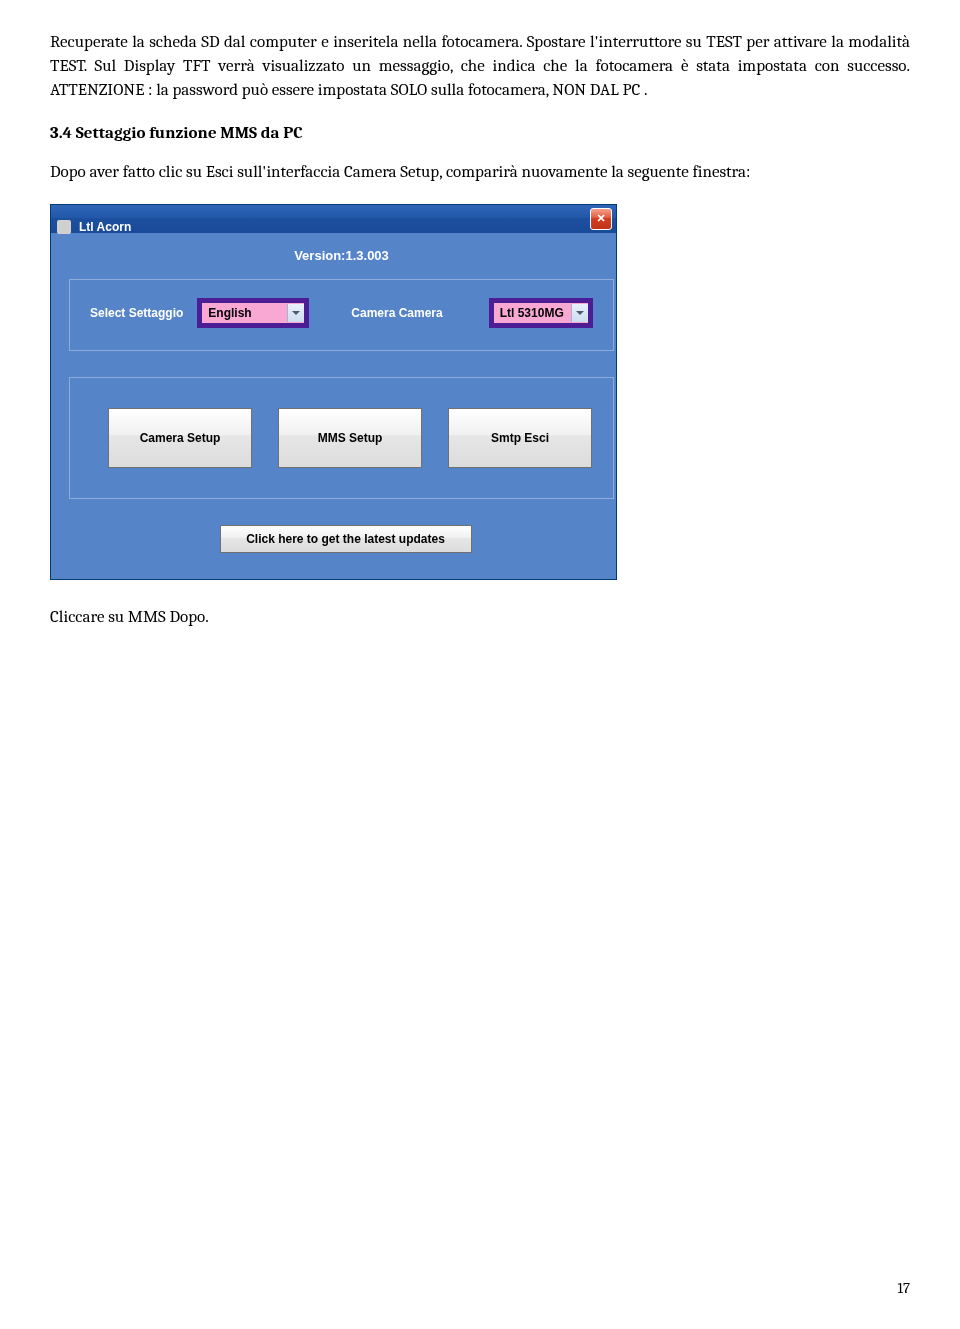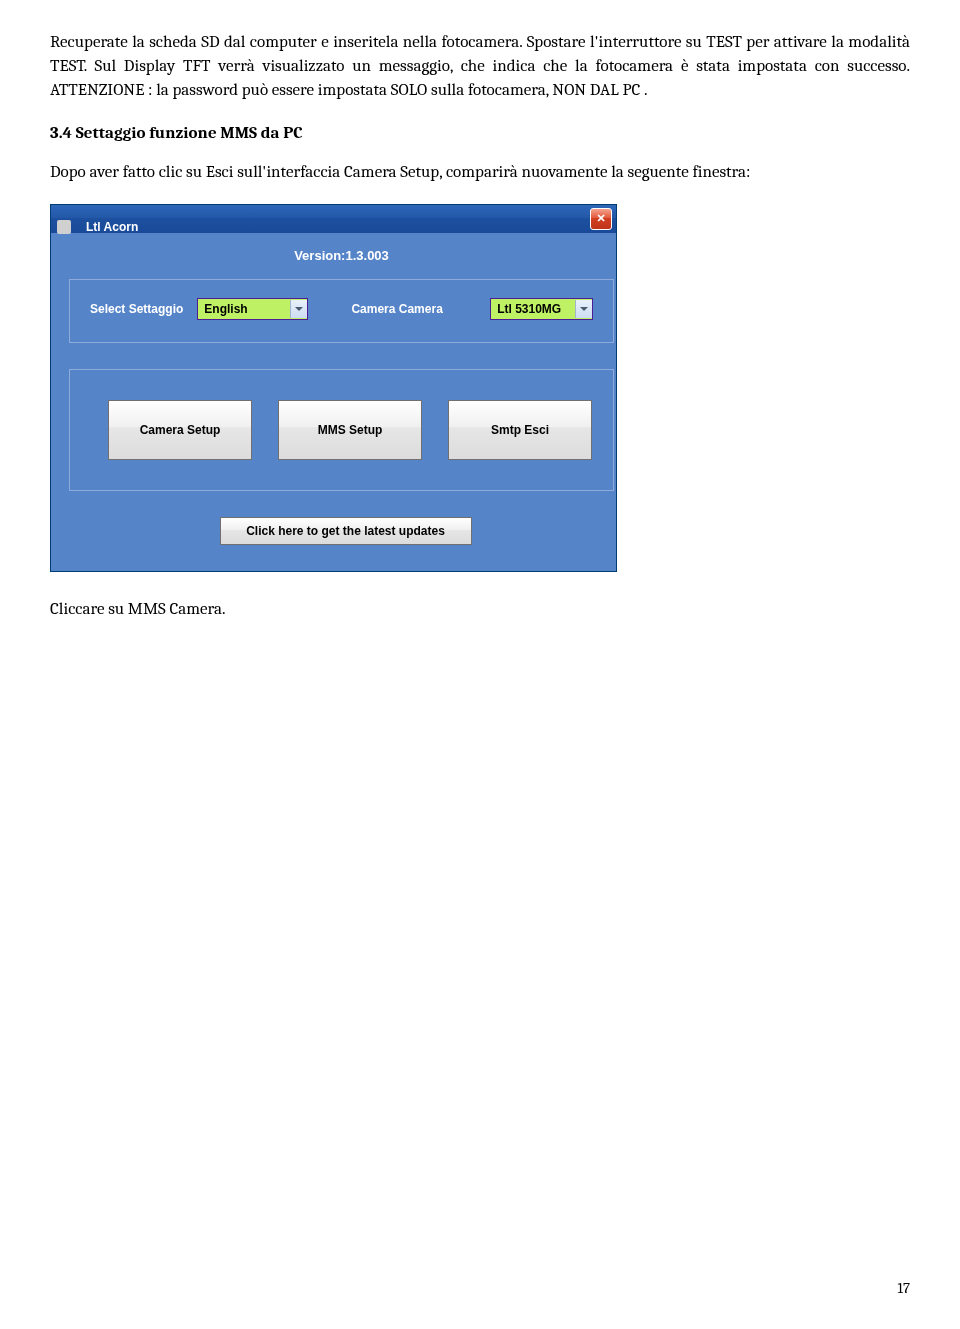--- a/index.html
+++ b/index.html
@@ -29,21 +29,21 @@
       height: 28px;
       background: linear-gradient(to bottom, #2f66b8 0%, #2358a8 45%, #1d50a0 46%, #1a4a99 100%);
       display: flex;
       align-items: center;
       justify-content: space-between;
       padding: 0 4px 0 6px;
     }
     .titlebar-left {
       display: flex;
       align-items: center;
-      gap: 15px;
+      gap: 8px;
       margin-top: 16px;
     }
     .title-icon {
       width: 14px;
       height: 14px;
       background: #d0d0d0;
       border-radius: 2px;
     }
     .title-text {
       color: #fff;
@@ -88,22 +88,22 @@
       gap: 14px;
     }
     .label-white {
       color: #fff;
       font-family: Arial, sans-serif;
       font-weight: bold;
       font-size: 12px;
       white-space: nowrap;
     }
     .select-box {
-      background: #bef264;
-      border: 1px solid #4c1d95;
+      background: #f9a8d4;
+      border: 5px solid #4c1d95;
       height: 20px;
       display: flex;
       align-items: center;
       justify-content: space-between;
       font-family: Arial, sans-serif;
       font-size: 12px;
       padding: 0 0 0 6px;
       color: #000;
       font-weight: bold;
     }
@@ -213,15 +213,15 @@
         <div class="big-button">Smtp Esci</div>
       </div>
     </div>
 
     <div class="update-row">
       <div class="update-button">Click here to get the latest updates</div>
     </div>
   </div>
 </div>
 
-<div class="paragraph">Cliccare su MMS Camera.</div>
+<div class="paragraph">Cliccare su MMS Dopo.</div>
 
 <div class="page-number">17</div>
 
 </body></html>

